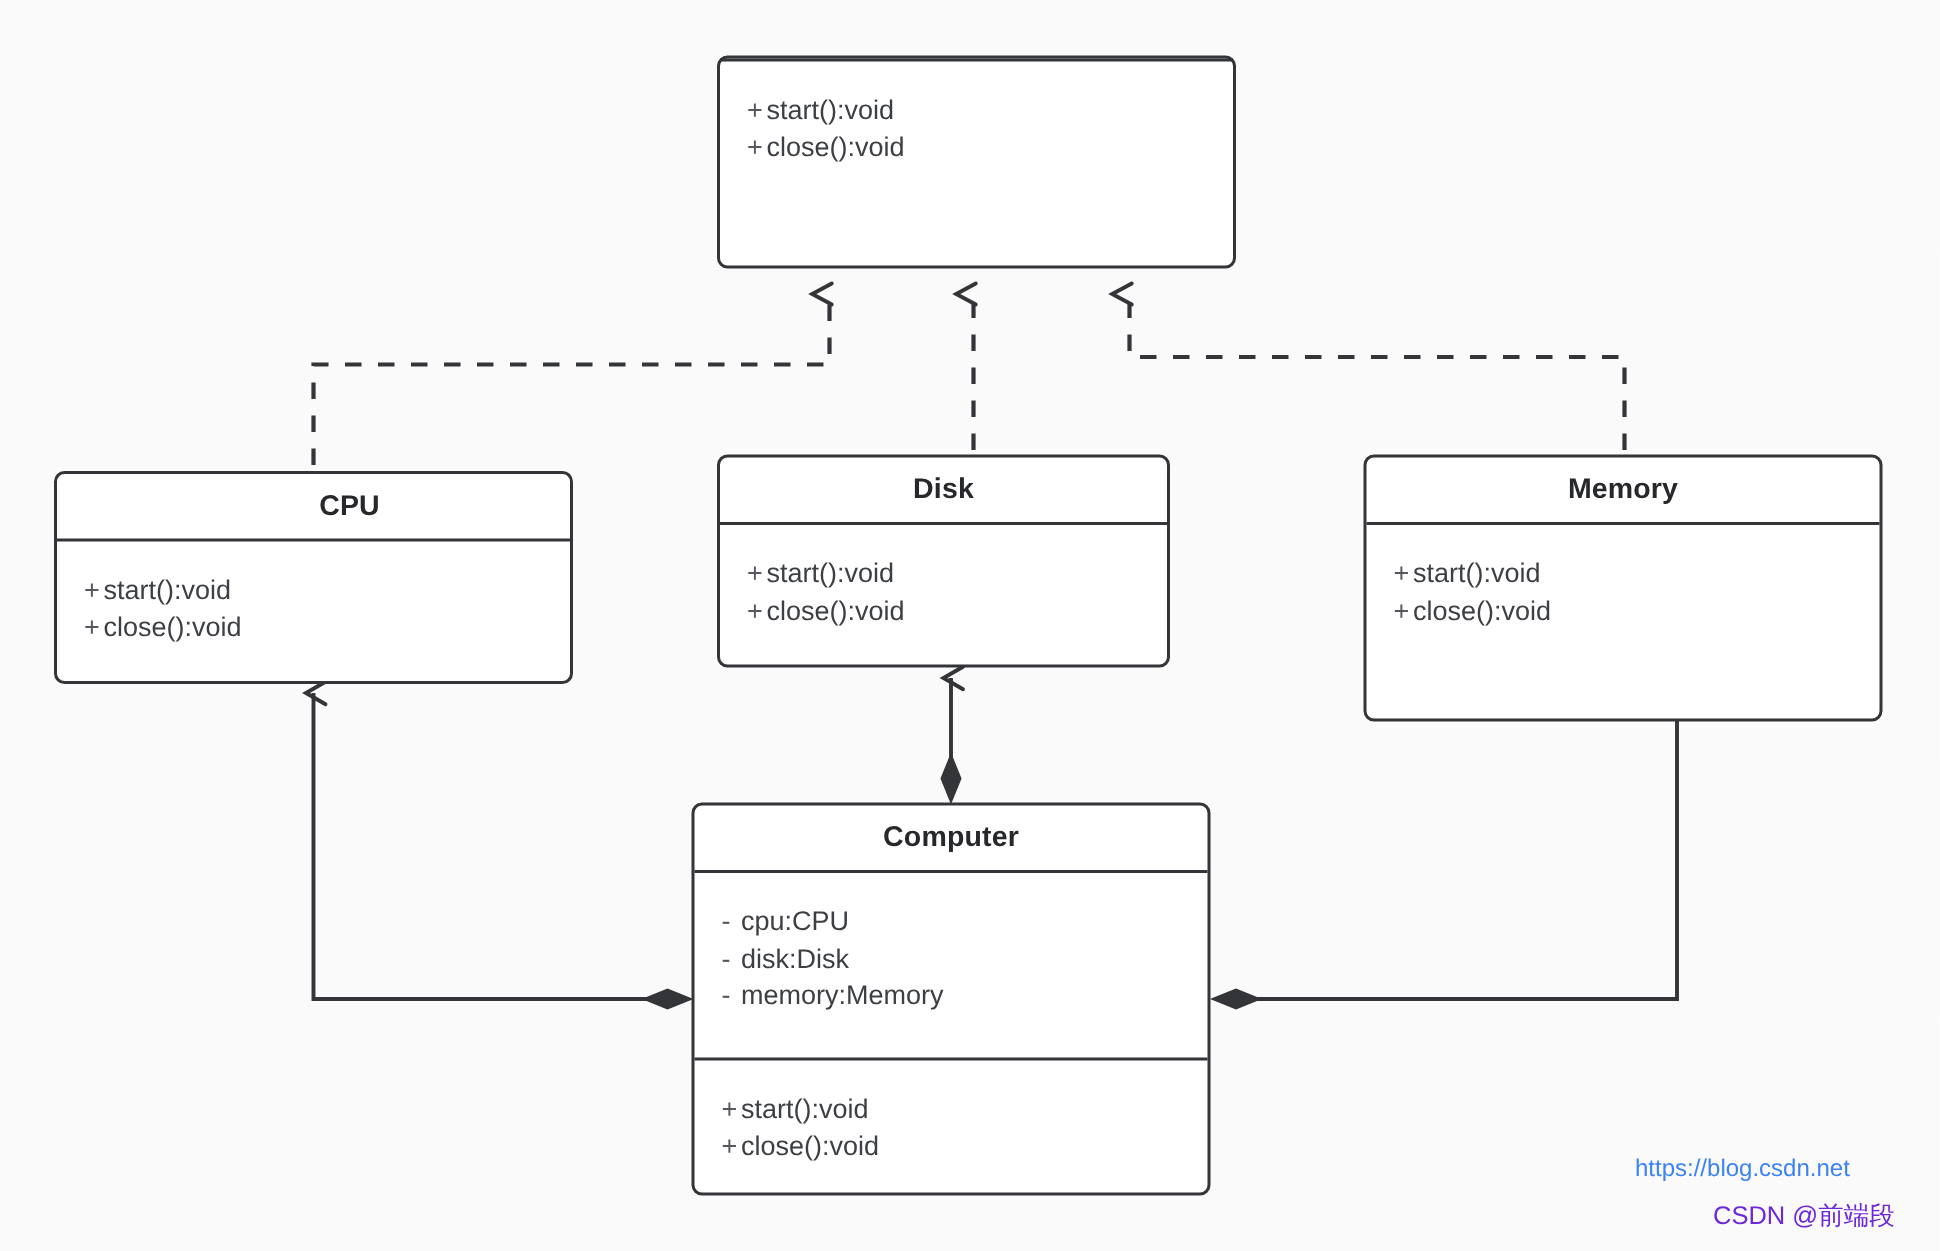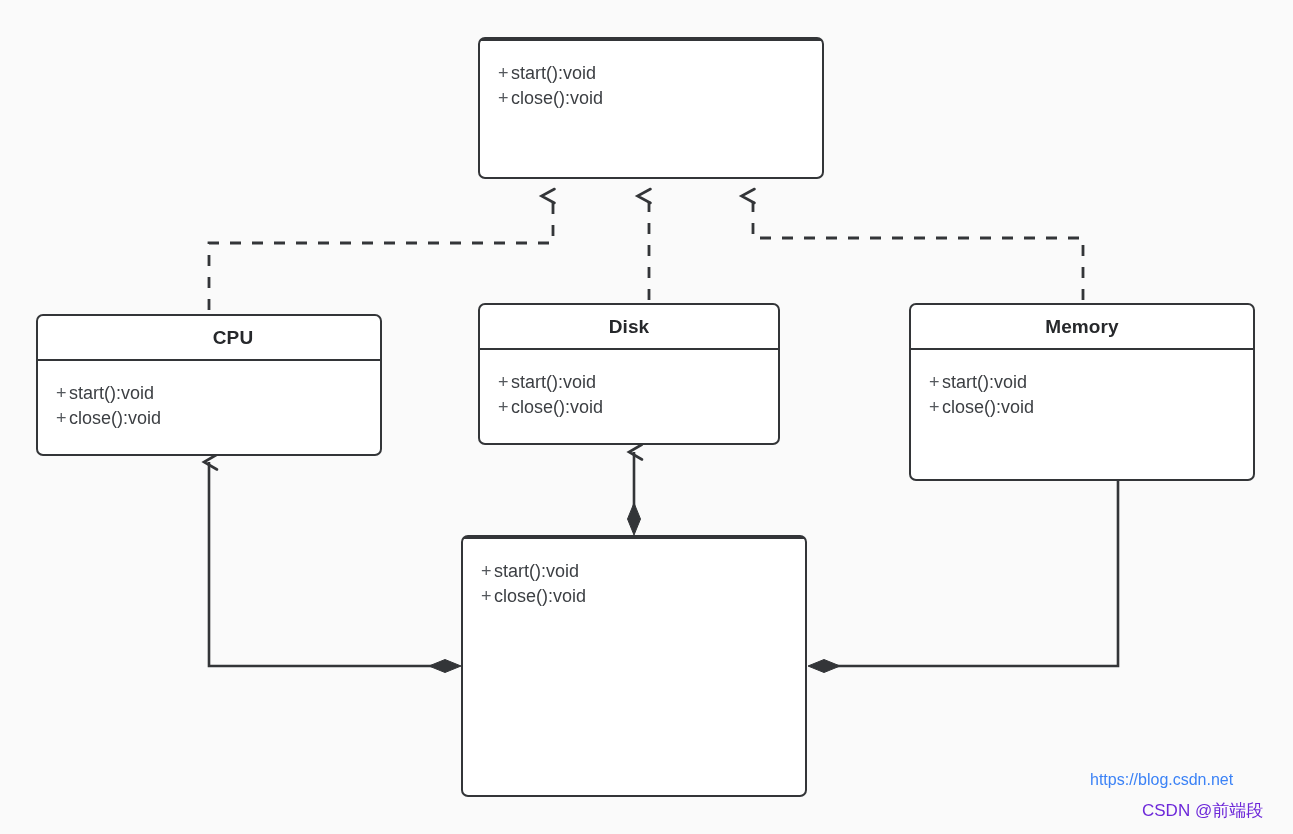--- a/index.html
+++ b/index.html
@@ -163,20 +163,32 @@
       <div class="member">
         <span class="vis">+</span><span>start():void</span>
       </div>
       <div class="member">
         <span class="vis">+</span><span>close():void</span>
       </div>
     </div>
   </div>
 
   <div class="uml-class" style="left:461px; top:535px; width:346px; height:262px;">
+    <div class="class-header" style="height:43px;">Computer</div>
+    <div class="compartment" style="height:125px; flex:0 0 125px;">
+      <div class="member">
+        <span class="vis">-</span><span>cpu:CPU</span>
+      </div>
+      <div class="member">
+        <span class="vis">-</span><span>disk:Disk</span>
+      </div>
+      <div class="member">
+        <span class="vis">-</span><span>memory:Memory</span>
+      </div>
+    </div>
     <div class="compartment">
       <div class="member">
         <span class="vis">+</span><span>start():void</span>
       </div>
       <div class="member">
         <span class="vis">+</span><span>close():void</span>
       </div>
     </div>
   </div>
 

